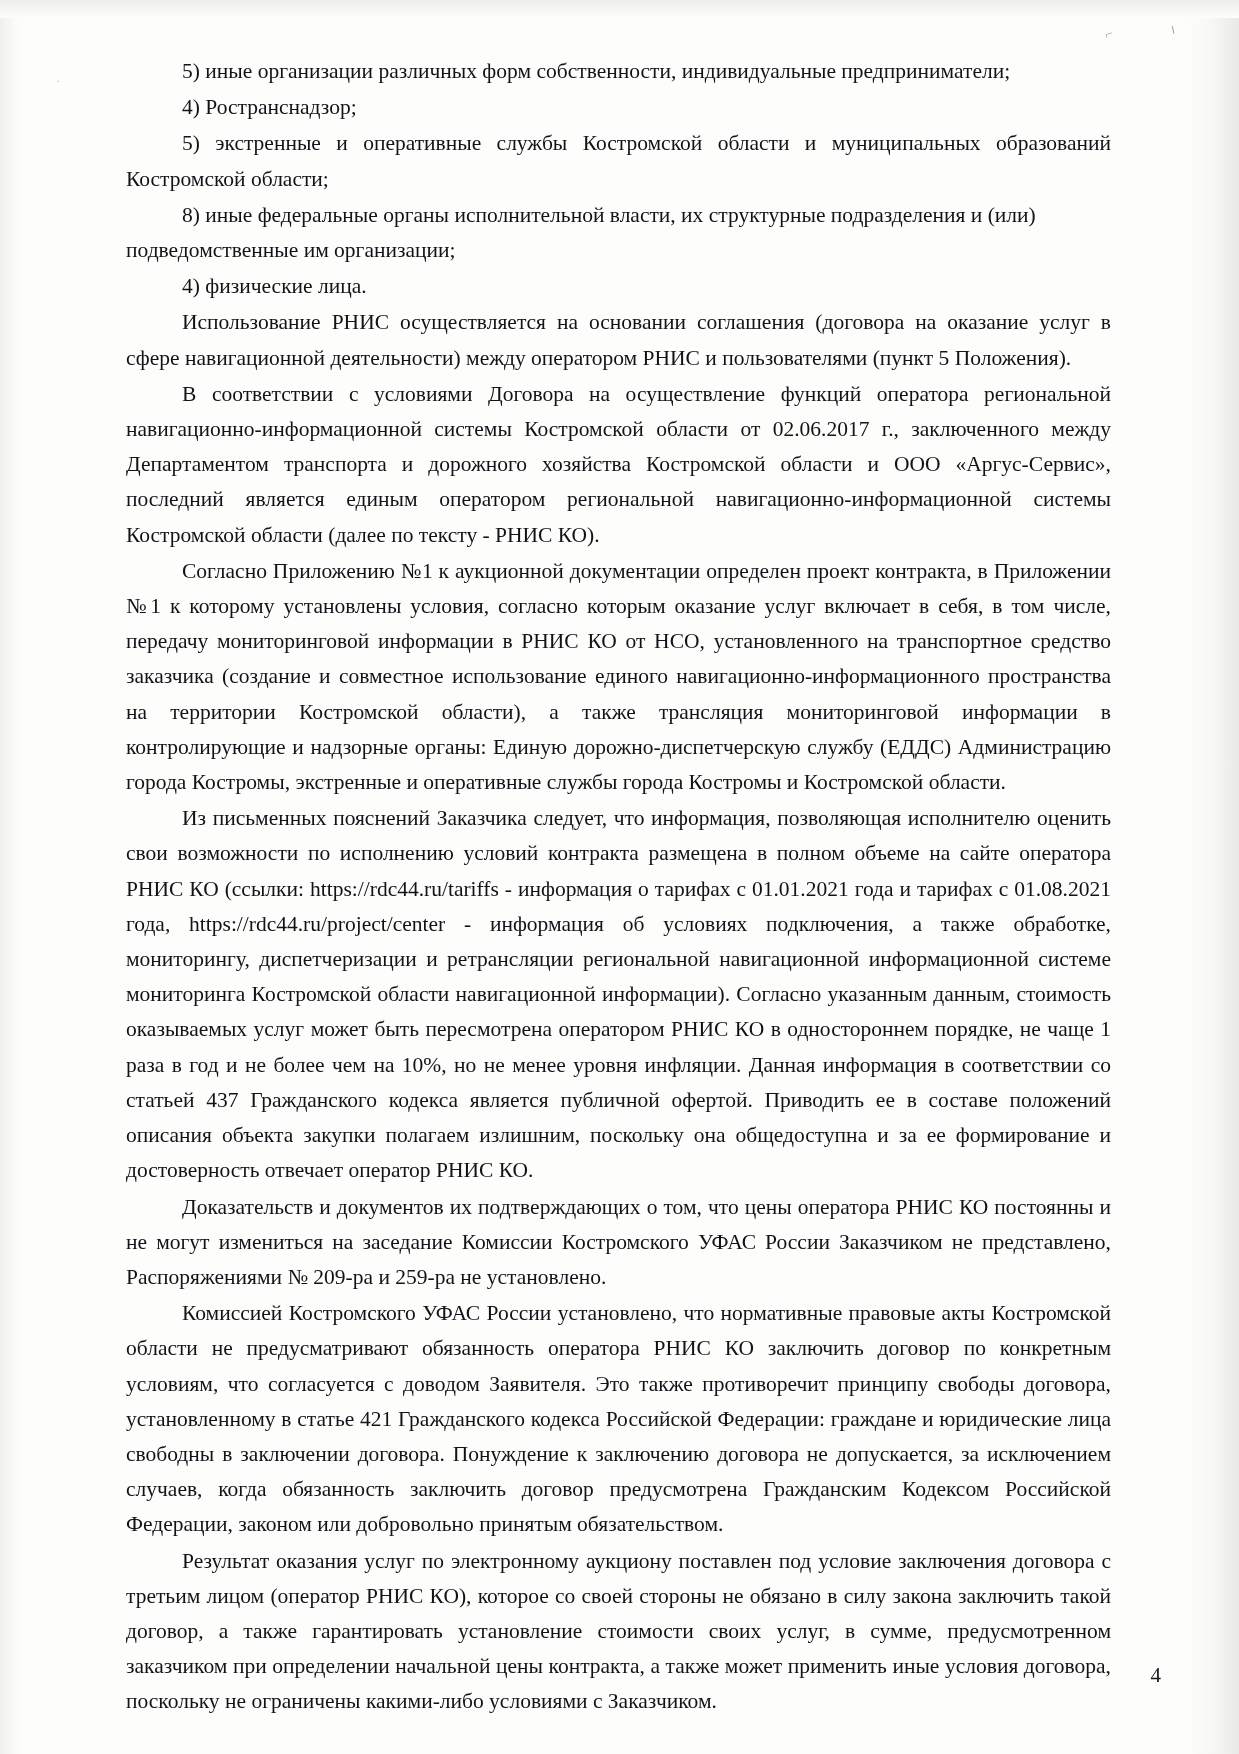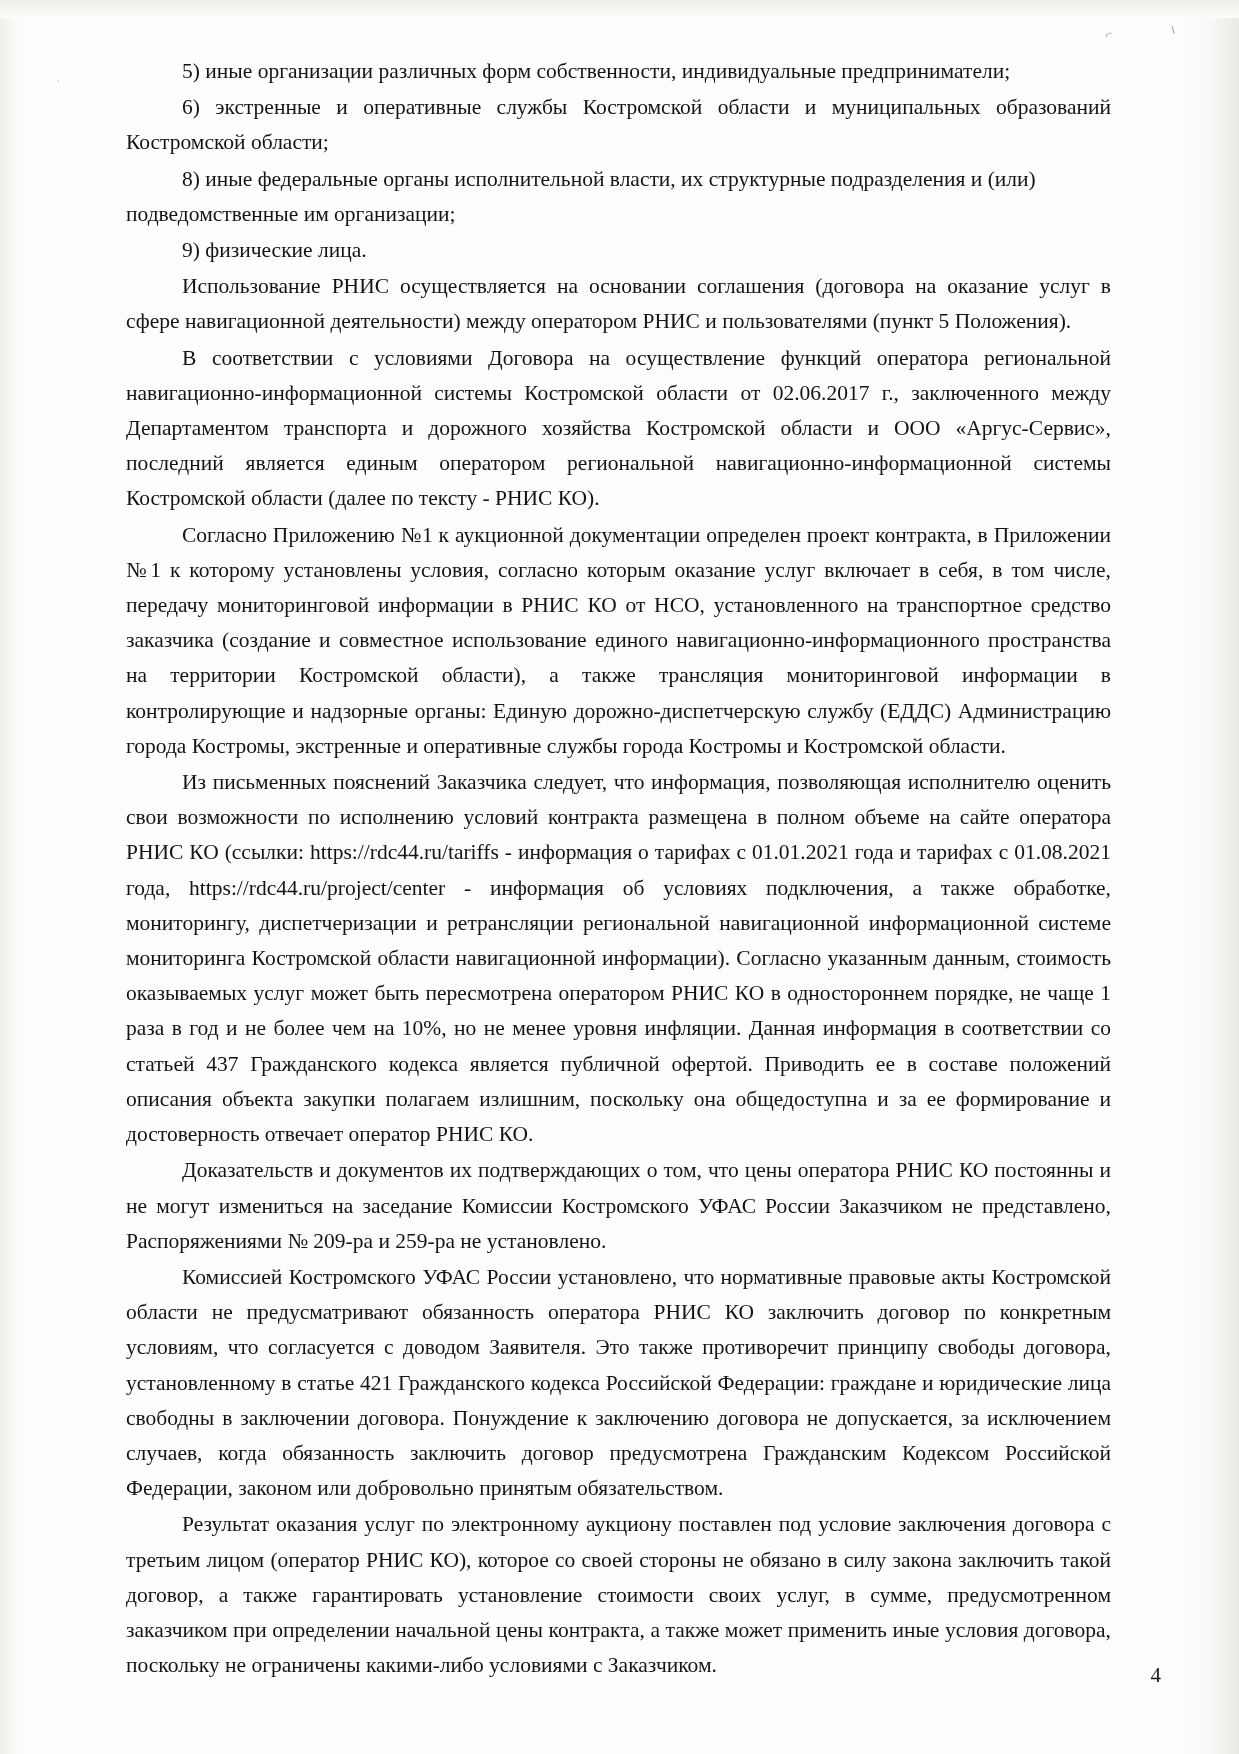--- a/index.html
+++ b/index.html
@@ -85,23 +85,24 @@
   <div class="scan-edge-left"></div>
   <div class="scan-edge-right"></div>
   <div class="scan-edge-top"></div>
 
   <span class="mark mark-a">⌐</span>
   <span class="mark mark-b">╵</span>
   <span class="mark mark-c">·</span>
 
   <div class="content">
     <p class="para nojust">5) иные организации различных форм собственности, индивидуальные предприниматели;</p>
-    <p class="para">6) экстренные и оперативные службы Костромской области и муниципальных образований Костромской области;</p>
+    <p class="para nojust">4) Ространснадзор;</p>
+    <p class="para">5) экстренные и оперативные службы Костромской области и муниципальных образований Костромской области;</p>
     <p class="para nojust">8) иные федеральные органы исполнительной власти, их структурные подразделения и (или) подведомственные им организации;</p>
-    <p class="para nojust">9) физические лица.</p>
+    <p class="para nojust">4) физические лица.</p>
     <p class="para">Использование РНИС осуществляется на основании соглашения (договора на оказание услуг в сфере навигационной деятельности) между оператором РНИС и пользователями (пункт 5 Положения).</p>
     <p class="para">В соответствии с условиями Договора на осуществление функций оператора региональной навигационно-информационной системы Костромской области от 02.06.2017 г., заключенного между Департаментом транспорта и дорожного хозяйства Костромской области и ООО «Аргус-Сервис», последний является единым оператором региональной навигационно-информационной системы Костромской области (далее по тексту - РНИС КО).</p>
     <p class="para">Согласно Приложению №1 к аукционной документации определен проект контракта, в Приложении №1 к которому установлены условия, согласно которым оказание услуг включает в себя, в том числе, передачу мониторинговой информации в РНИС КО от НСО, установленного на транспортное средство заказчика (создание и совместное использование единого навигационно-информационного пространства на территории Костромской области), а также трансляция мониторинговой информации в контролирующие и надзорные органы: Единую дорожно-диспетчерскую службу (ЕДДС) Администрацию города Костромы, экстренные и оперативные службы города Костромы и Костромской области.</p>
     <p class="para">Из письменных пояснений Заказчика следует, что информация, позволяющая исполнителю оценить свои возможности по исполнению условий контракта размещена в полном объеме на сайте оператора РНИС КО (ссылки: https://rdc44.ru/tariffs - информация о тарифах с 01.01.2021 года и тарифах с 01.08.2021 года, https://rdc44.ru/project/center - информация об условиях подключения, а также обработке, мониторингу, диспетчеризации и ретрансляции региональной навигационной информационной системе мониторинга Костромской области навигационной информации). Согласно указанным данным, стоимость оказываемых услуг может быть пересмотрена оператором РНИС КО в одностороннем порядке, не чаще 1 раза в год и не более чем на 10%, но не менее уровня инфляции. Данная информация в соответствии со статьей 437 Гражданского кодекса является публичной офертой. Приводить ее в составе положений описания объекта закупки полагаем излишним, поскольку она общедоступна и за ее формирование и достоверность отвечает оператор РНИС КО.</p>
     <p class="para">Доказательств и документов их подтверждающих о том, что цены оператора РНИС КО постоянны и не могут измениться на заседание Комиссии Костромского УФАС России Заказчиком не представлено, Распоряжениями № 209-ра и 259-ра не установлено.</p>
     <p class="para">Комиссией Костромского УФАС России установлено, что нормативные правовые акты Костромской области не предусматривают обязанность оператора РНИС КО заключить договор по конкретным условиям, что согласуется с доводом Заявителя. Это также противоречит принципу свободы договора, установленному в статье 421 Гражданского кодекса Российской Федерации: граждане и юридические лица свободны в заключении договора. Понуждение к заключению договора не допускается, за исключением случаев, когда обязанность заключить договор предусмотрена Гражданским Кодексом Российской Федерации, законом или добровольно принятым обязательством.</p>
     <p class="para">Результат оказания услуг по электронному аукциону поставлен под условие заключения договора с третьим лицом (оператор РНИС КО), которое со своей стороны не обязано в силу закона заключить такой договор, а также гарантировать установление стоимости своих услуг, в сумме, предусмотренном заказчиком при определении начальной цены контракта, а также может применить иные условия договора, поскольку не ограничены какими-либо условиями с Заказчиком.</p>
   </div>
 
   <div class="page-number">4</div>

